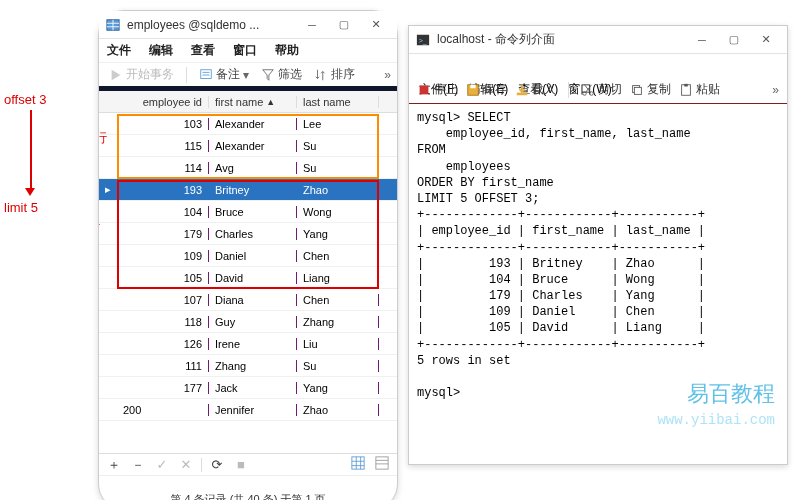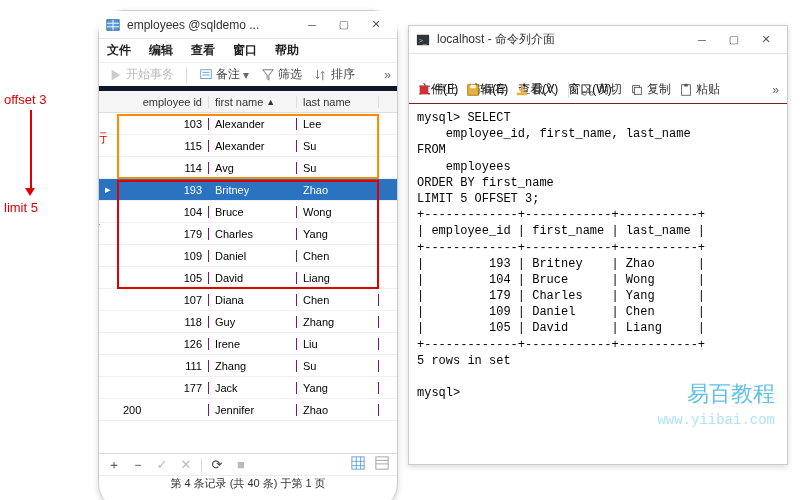--- a/index.html
+++ b/index.html
@@ -39,21 +39,21 @@
 .grid-body .row.selected .cell { border-right-color: #2a73c0; }
 .row .col-sel { text-align: center; font-size: 10px; }
 .sort-arrow { font-size: 9px; margin-left: 3px; }
 
 .box-orange { position: absolute; border: 2px solid #ff8c00; pointer-events: none; }
 .box-red { position: absolute; border: 2px solid #d00; pointer-events: none; }
 
 .bottom-bar { border-top: 1px solid #ddd; height: 22px; display: flex; align-items: center; padding: 0 6px; gap: 6px; font-size: 13px; color: #444; }
 .bottom-bar .bb-btn { width: 18px; text-align: center; }
 .bottom-bar .bb-sep { width: 1px; height: 14px; background: #ddd; }
-.status { height: 20px; font-size: 11px; color: #333; text-align: center; padding-top: 0; border-top: 1px solid #eee; }
+.status { height: 20px; font-size: 11px; color: #333; text-align: center; padding-top: 16px; border-top: 1px solid #eee; }
 
 
 .win-right { left: 408px; top: 25px; width: 380px; height: 440px; }
 .menubar2 { display: flex; padding: 2px 10px; height: 22px; align-items: center; font-size: 12px; }
 .menubar2 span { margin-right: 10px; margin-top: 48px; }
 .toolbar2 { display: flex; align-items: center; padding: 3px 8px; border-bottom: 1px solid #7f1d1d; gap: 8px; height: 28px; }
 .tb2-item { display: flex; align-items: center; gap: 3px; font-size: 12px; color: #333; }
 .tb2-item svg { width: 14px; height: 14px; }
 .console { padding: 6px 8px; font-family: "Consolas", "Courier New", monospace; font-size: 12px; line-height: 1.35; white-space: pre; color: #000; position: relative; height: 356px; overflow: hidden; }
 .watermark { position: absolute; right: 12px; bottom: 30px; text-align: right; pointer-events: none; }

